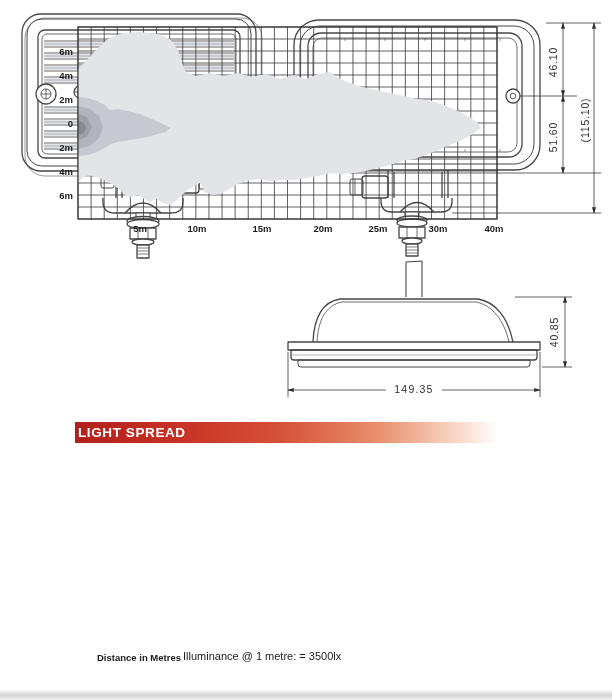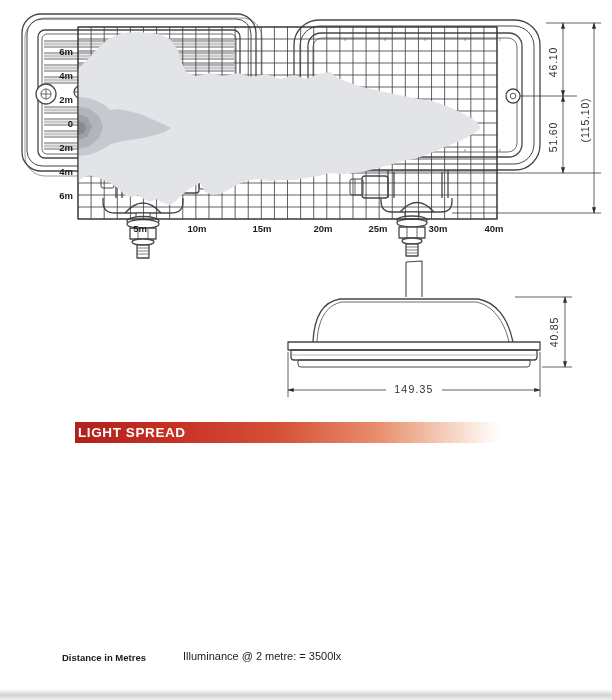--- a/index.html
+++ b/index.html
@@ -5,21 +5,21 @@
   html,body{margin:0;padding:0;background:#fff;}
   #page{position:relative;width:612px;height:700px;background:#ffffff;overflow:hidden;
         font-family:"Liberation Sans","DejaVu Sans",sans-serif;}
   svg{position:absolute;left:0;top:0;display:block;}
   #drawings{z-index:1;}
   #spread-svg{z-index:2;}
   .banner{position:absolute;left:75px;top:422px;width:424px;height:21px;z-index:3;
           background:linear-gradient(90deg,#b0211c 0%,#c62f23 22%,#d55038 48%,#e9906e 72%,#f8d8c8 90%,#ffffff 100%);
           color:#ffffff;font-weight:bold;font-size:13.5px;letter-spacing:.6px;
           line-height:21px;padding-left:3px;box-sizing:border-box;}
-  .cap-distance{position:absolute;left:62px;top:652px;font-size:9.5px;font-weight:bold;color:#1c1c1c;z-index:3;}
+  .cap-distance{position:absolute;left:97px;top:652px;font-size:9.5px;font-weight:bold;color:#1c1c1c;z-index:3;}
   .cap-illum{position:absolute;left:183px;top:650px;font-size:11px;color:#1c1c1c;z-index:3;}
   .bottom-strip{position:absolute;left:0;top:689px;width:612px;height:11px;z-index:3;
           background:linear-gradient(180deg,#ffffff 0%,#c9c9c9 55%,#ececec 100%);opacity:.8;}
   text.dim{font-family:"Liberation Sans","DejaVu Sans",sans-serif;font-size:10.5px;fill:#2e2e2e;letter-spacing:.8px;}
   .axis-y{font-size:9.5px;font-weight:bold;fill:#1c1c1c;}
   .axis-x{font-size:9.5px;font-weight:bold;fill:#1c1c1c;}
 </style>
 </head>
 <body>
 
@@ -186,16 +186,16 @@
       <text x="140" y="650" text-anchor="middle" class="axis-x">5m</text>
       <text x="197" y="650" text-anchor="middle" class="axis-x">10m</text>
       <text x="262" y="650" text-anchor="middle" class="axis-x">15m</text>
       <text x="323" y="650" text-anchor="middle" class="axis-x">20m</text>
       <text x="378" y="650" text-anchor="middle" class="axis-x">25m</text>
       <text x="438" y="650" text-anchor="middle" class="axis-x">30m</text>
       <text x="494" y="650" text-anchor="middle" class="axis-x">40m</text>
     </svg>
 
   <div class="cap-distance">Distance in Metres</div>
-  <div class="cap-illum">Illuminance @  2 metre:  =  3500lx</div>
+  <div class="cap-illum">Illuminance @  1 metre:  =  3500lx</div>
 
   <div class="bottom-strip"></div>
 </div>
 
 </body></html>

